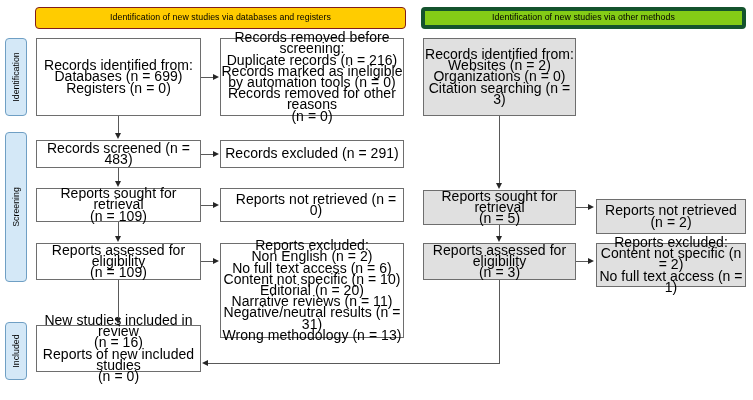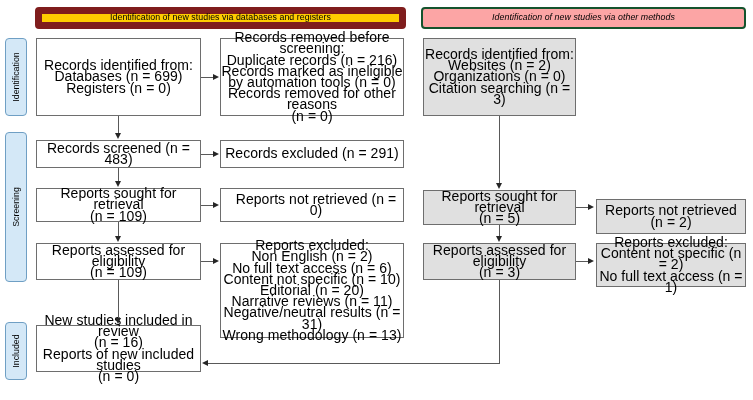--- a/index.html
+++ b/index.html
@@ -30,26 +30,25 @@
     letter-spacing: 0.05px;
     white-space: pre-line;
   }
   
   .hdr {
     border-radius: 4px;
     font-size: 8.8px;
   }
   .hdr-yellow {
     background: #FFCC00;
-    border: 7px solid #7f1d1d;
+    border: 1px solid #7f1d1d;
   }
   .hdr-gray {
-    background: #fca5a5;
-    border: 2px solid #14532d;
-    font-style: italic;
+    background: #84cc16;
+    border: 4px solid #14532d;
   }
   
   .stage {
     position: absolute;
     box-sizing: border-box;
     background: #D4E8F7;
     border: 1px solid #6f9fc4;
     border-radius: 4px;
     display: flex;
     align-items: center;

